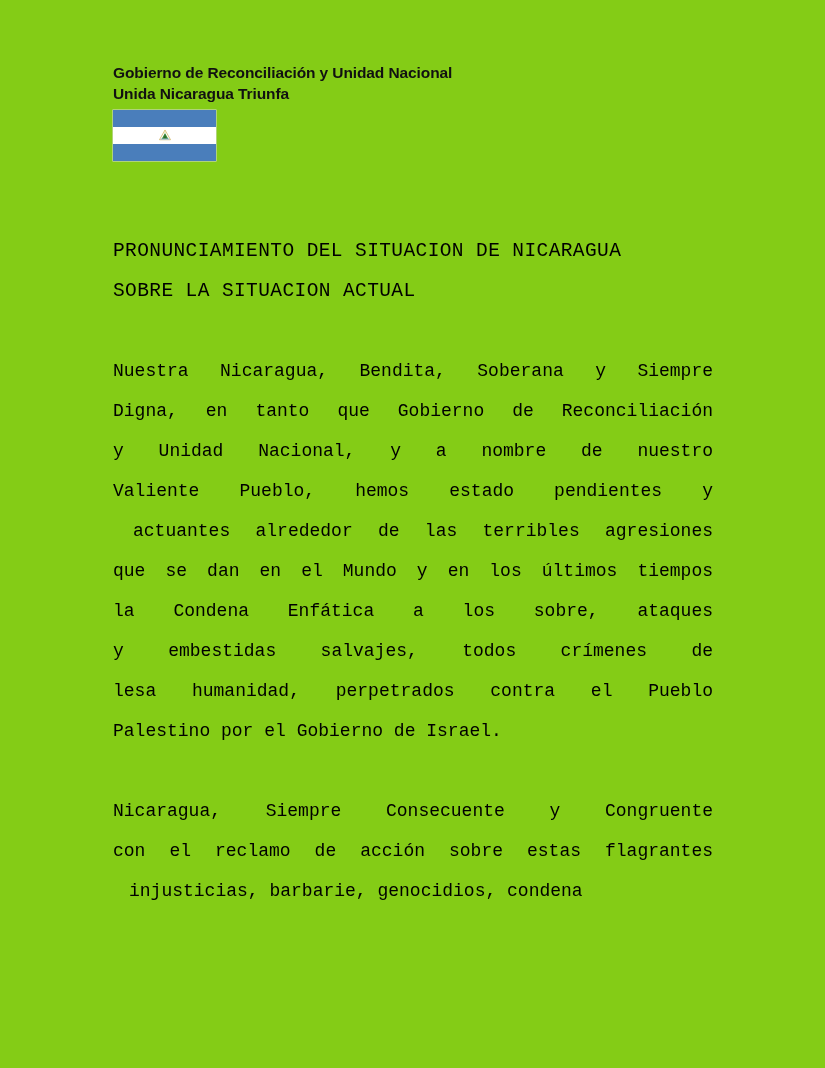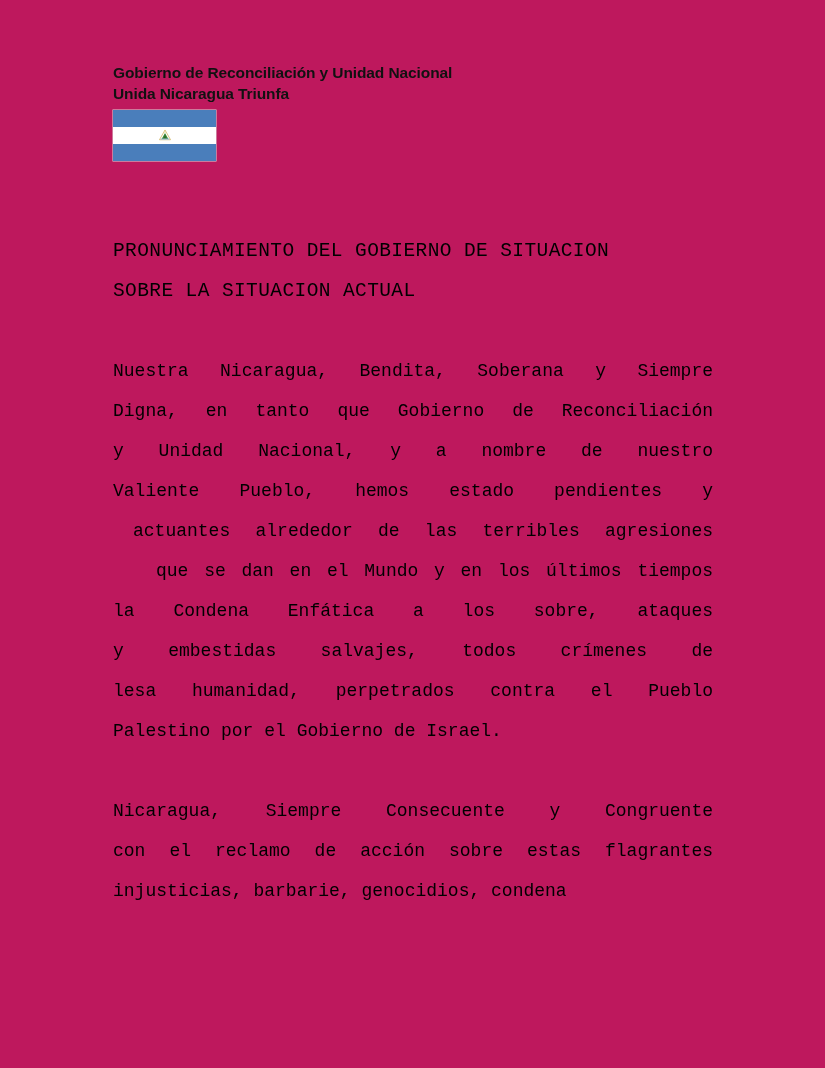--- a/index.html
+++ b/index.html
@@ -8,21 +8,21 @@
     background: #ffffff;
   }
   body {
     font-family: "Liberation Sans", sans-serif;
     -webkit-font-smoothing: antialiased;
   }
   .page {
     position: relative;
     width: 825px;
     height: 1068px;
-    background: #be185d;
+    background: #84cc16;
     overflow: hidden;
   }
 
   
   .letterhead {
     position: absolute;
     left: 113px;
     top: 62px;
     width: 620px;
   }
@@ -115,41 +115,41 @@
       <polygon points="20,7 33,30 7,30" fill="#ffffff" stroke="#caa94a" stroke-width="1.6"></polygon>
       <polygon points="20,14 28,28 12,28" fill="#3f8f3c"></polygon>
       <polygon points="20,17 24,27 16,27" fill="#2e6e2c"></polygon>
       <rect x="10" y="27.2" width="20" height="2.4" fill="#8fb8dd"></rect>
       <circle cx="20" cy="12" r="1.3" fill="#d8c060"></circle>
     </svg>
   </div>
 
   <div class="doc">
 
-    <div class="doc-title">PRONUNCIAMIENTO DEL GOBIERNO DE SITUACION</div>
+    <div class="doc-title">PRONUNCIAMIENTO DEL SITUACION DE NICARAGUA</div>
     <div class="doc-title">SOBRE LA SITUACION ACTUAL</div>
 
     <div class="spacer-line"></div>
 
     <div id="paragraphs">
         <div class="para">
           <div style="text-align: justify; text-align-last: justify; white-space: normal;">Nuestra Nicaragua, Bendita, Soberana y Siempre</div>
           <div style="text-align: justify; text-align-last: justify; white-space: normal;">Digna, en tanto que Gobierno de Reconciliación</div>
           <div style="text-align: justify; text-align-last: justify; white-space: normal;">y Unidad Nacional, y a nombre de nuestro</div>
           <div style="text-align: justify; text-align-last: justify; white-space: normal;">Valiente Pueblo, hemos estado pendientes y</div>
           <div style="text-align: justify; text-align-last: justify; white-space: normal; margin-left: 20px;">actuantes alrededor de las terribles agresiones</div>
-          <div style="text-align: justify; text-align-last: justify; white-space: normal; margin-left: 43px;">que se dan en el Mundo y en los últimos tiempos</div>
+          <div style="text-align: justify; text-align-last: justify; white-space: normal;">que se dan en el Mundo y en los últimos tiempos</div>
           <div style="text-align: justify; text-align-last: justify; white-space: normal;">la Condena Enfática a los sobre, ataques</div>
           <div style="text-align: justify; text-align-last: justify; white-space: normal;">y embestidas salvajes, todos crímenes de</div>
           <div style="text-align: justify; text-align-last: justify; white-space: normal;">lesa humanidad, perpetrados contra el Pueblo</div>
           <div style="text-align: right; text-align-last: left; white-space: normal;">Palestino por el Gobierno de Israel.</div>
         </div>
         <div class="spacer-line"></div>
         <div class="para">
           <div style="text-align: justify; text-align-last: justify; white-space: normal;">Nicaragua, Siempre Consecuente y Congruente</div>
           <div style="text-align: justify; text-align-last: justify; white-space: normal;">con el reclamo de acción sobre estas flagrantes</div>
-          <div style="text-align: left; text-align-last: left; white-space: normal;">injusticias, barbarie, genocidios, condena</div>
+          <div style="text-align: left; text-align-last: left; white-space: normal; margin-left: 16px;">injusticias, barbarie, genocidios, condena</div>
         </div>
       </div>
 
   </div>
 
 </div>
 
 </body></html>

